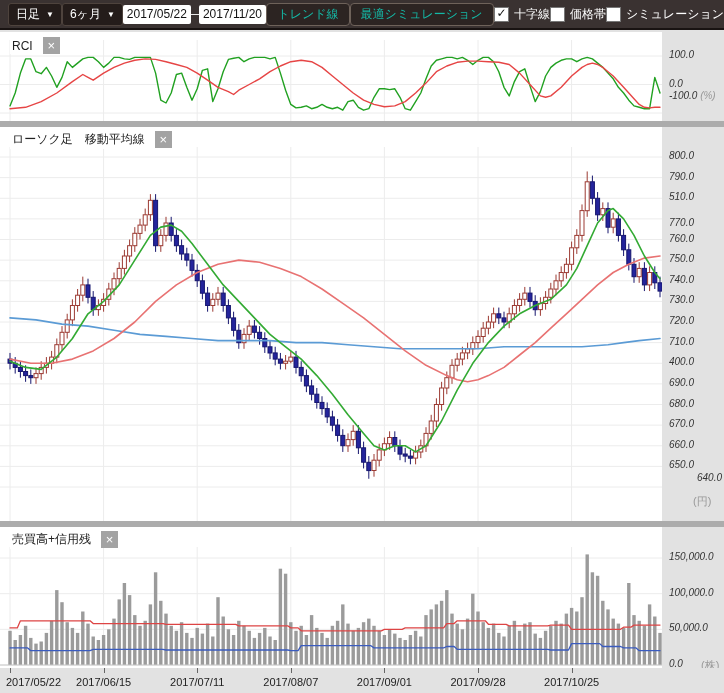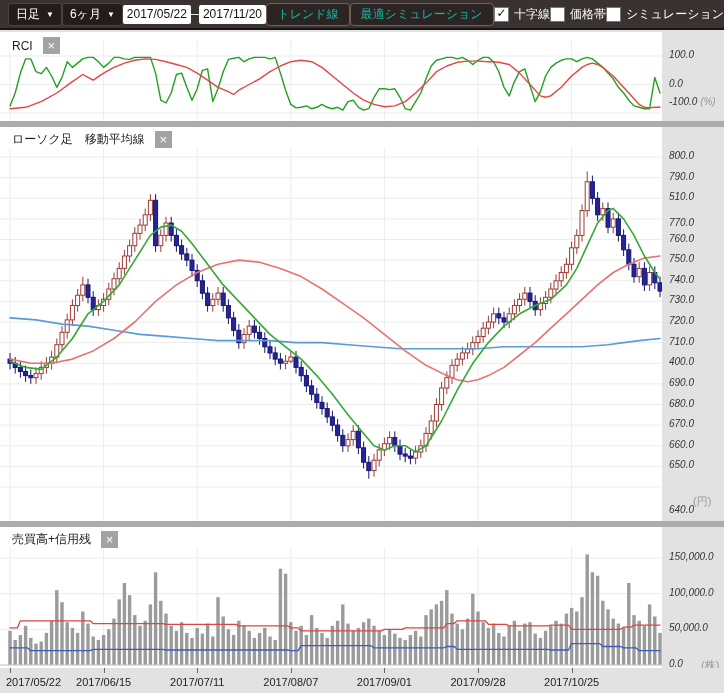--- a/index.html
+++ b/index.html
@@ -116,38 +116,38 @@
     <span>シミュレーション</span>
   </label>
 </div>
 
 <div class="panel-bg" id="bg-rci"></div>
 <div class="panel-bg" id="bg-main"></div>
 <div class="panel-bg" id="bg-vol"></div>
 <div class="axis-strip" id="axis-strip">
     <div class="axlbl" style="top: 17px;">100.0</div>
     <div class="axlbl" style="top: 45.5px;">0.0</div>
-    <div class="axlbl" style="top: 64px;">-100.0<span class="unit"> (%)</span></div>
+    <div class="axlbl" style="top: 58px;">-100.0<span class="unit"> (%)</span></div>
     <div class="axlbl" style="top: 118px;">800.0</div>
     <div class="axlbl" style="top: 138.625px;">790.0</div>
     <div class="axlbl" style="top: 159.25px;">510.0</div>
     <div class="axlbl" style="top: 185px; text-align: right;">770.0</div>
     <div class="axlbl" style="top: 200.5px;">760.0</div>
     <div class="axlbl" style="top: 221.125px;">750.0</div>
     <div class="axlbl" style="top: 241.75px;">740.0</div>
     <div class="axlbl" style="top: 262.375px;">730.0</div>
     <div class="axlbl" style="top: 283px;">720.0</div>
     <div class="axlbl" style="top: 303.625px;">710.0</div>
     <div class="axlbl" style="top: 324.25px;">400.0</div>
     <div class="axlbl" style="top: 344.875px;">690.0</div>
     <div class="axlbl" style="top: 365.5px;">680.0</div>
     <div class="axlbl" style="top: 386.125px;">670.0</div>
     <div class="axlbl" style="top: 406.75px;">660.0</div>
     <div class="axlbl" style="top: 427.375px;">650.0</div>
-    <div class="axlbl" style="top: 472px;">640.0</div>
+    <div class="axlbl" style="top: 440px; margin-left: 28px;">640.0</div>
     <div class="unitlbl" style="top: 462px; left: 31px;">(円)</div>
     <div class="axlbl" style="top: 519px;">150,000.0</div>
     <div class="axlbl" style="top: 554.667px;">100,000.0</div>
     <div class="axlbl" style="top: 590.333px;">50,000.0</div>
     <div class="axlbl" style="top: 626px;">0.0</div>
     <div class="unitlbl" style="top: 626px; left: 39px;">(株)</div>
   </div>
 
 <div class="chart-svg" id="svg-rci"><svg width="662" height="89">
       <line x1="10" y1="8" x2="10" y2="89" stroke="#ececec" stroke-width="1"></line>

